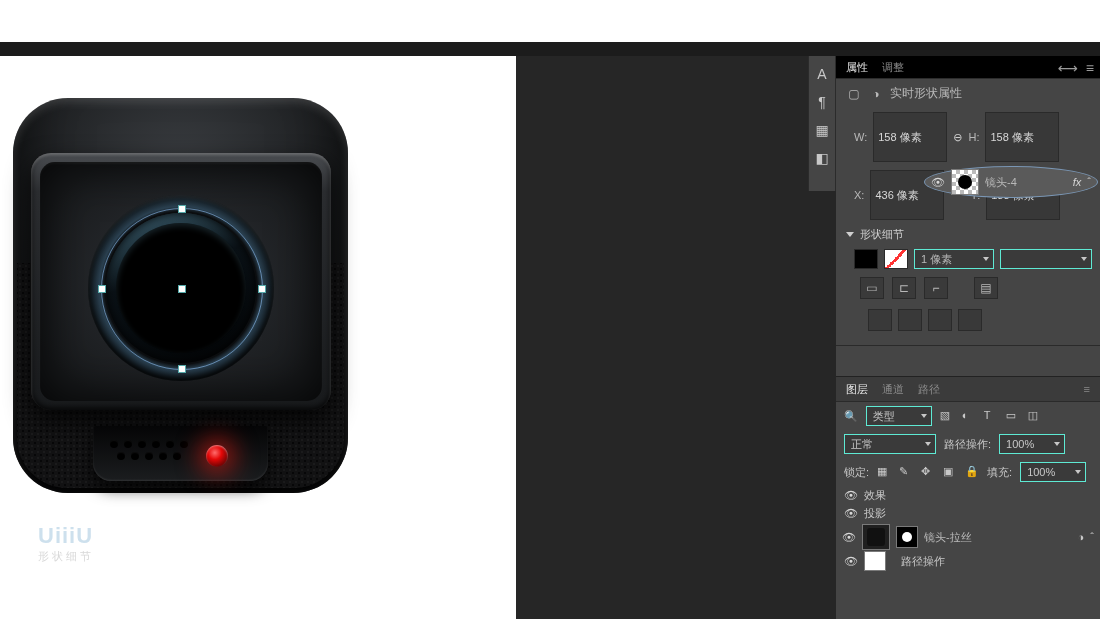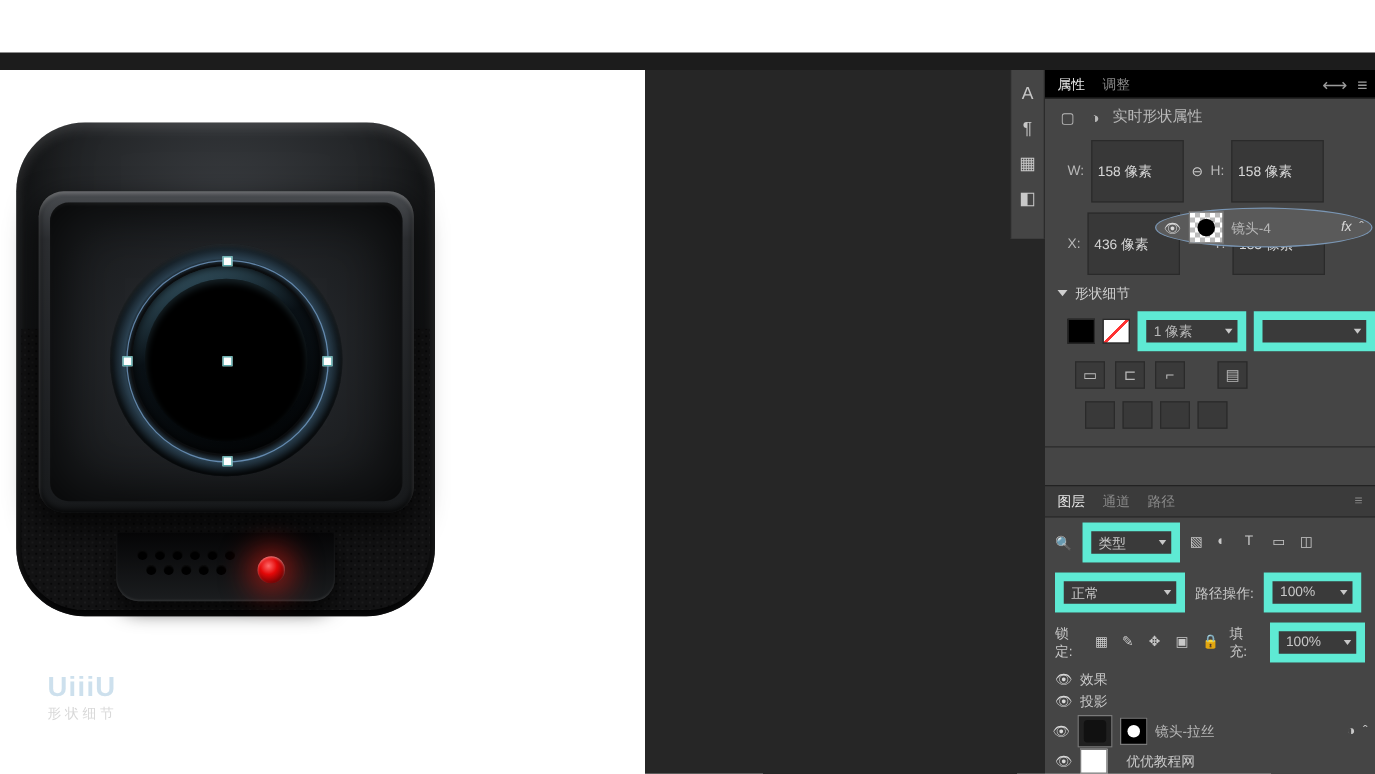--- a/index.html
+++ b/index.html
@@ -19,21 +19,21 @@
 .r3{left:103px;top:125px;width:130px;height:130px;background:#000;box-shadow:inset 0 3px 6px rgba(90,140,160,.25)}
 .sel{position:absolute;left:88px;top:110px;width:160px;height:160px;border:1px solid rgba(150,200,255,.55);border-radius:50%;pointer-events:none}
 .hd{position:absolute;width:6px;height:6px;background:#fff;border:1px solid #5aa}
 .hd.t{left:50%;top:-4px;margin-left:-4px}.hd.b{left:50%;bottom:-4px;margin-left:-4px}
 .hd.l{top:50%;left:-4px;margin-top:-4px}.hd.r{top:50%;right:-4px;margin-top:-4px}
 .hd.c{left:50%;top:50%;margin:-4px 0 0 -4px}
 .bottombar{position:absolute;left:80px;top:328px;width:175px;height:55px;background:linear-gradient(180deg,#050506 0%,#1b1d1f 100%);border-radius:2px 2px 18px 18px;box-shadow:0 8px 15px rgba(0,0,0,.7),inset 0 -1px 2px rgba(255,255,255,.1)}
 .holes{position:absolute;left:97px;top:342px}
 .hole{position:absolute;width:8px;height:8px;border-radius:50%;background:#000;box-shadow:inset 0 1px 1px rgba(255,255,255,.05)}
 .led{position:absolute;left:193px;top:347px;width:22px;height:22px;border-radius:50%;background:radial-gradient(circle at 40% 35%,#ff6b6b 0%,#e40808 35%,#5a0303 80%);box-shadow:0 0 22px 8px rgba(230,30,20,.55),inset 0 1px 2px rgba(255,255,255,.5)}
-.watermark{position:absolute;left:38px;bottom:41px;color:#b9d4e6;font-weight:700;font-size:22px;letter-spacing:1px;opacity:.7}
+.watermark{position:absolute;left:38px;bottom:55px;color:#b9d4e6;font-weight:700;font-size:22px;letter-spacing:1px;opacity:.7}
 .watermark small{display:block;color:#c8c8c8;font-size:11px;font-weight:400;letter-spacing:3px}
 
 .sidepanel{position:absolute;right:0;top:56px;width:264px;height:563px;background:#454545}
 .toolcol{position:absolute;right:264px;top:56px;width:26px;height:125px;background:#454545;border-left:1px solid #2b2b2b;border-right:1px solid #2b2b2b;display:flex;flex-direction:column;align-items:center;gap:12px;padding-top:10px;color:#c8c8c8}
 .ticon{font-size:14px;cursor:default}
 .phead{display:flex;align-items:center;height:22px;padding:0 10px;border-bottom:1px solid #2c2c2c;background:#000000;gap:14px;font-size:11px}
 .phead .on{color:#eaeaea}.phead .off{color:#8a8a8a}
 .thumbrow{display:flex;align-items:center;padding:6px 10px;gap:6px}
 .tile{width:16px;height:14px;display:flex;align-items:center;justify-content:center}
 .fhead{display:flex;align-items:center;padding:3px 10px;gap:6px;font-size:11px;color:#cfcfcf}
@@ -47,21 +47,21 @@
 .strokeprev{width:70px;height:14px;background:linear-gradient(#fff,#fff) center/60px 2px no-repeat;border:1px solid #2a2a2a;background-color:#333}
 .tbrow{display:flex;gap:8px;padding:4px 0 4px 24px}
 .tb{width:22px;height:20px;background:#3a3a3a;border:1px solid #2a2a2a;display:flex;align-items:center;justify-content:center}
 .pathops{display:flex;gap:6px;padding:6px 0 8px 32px}
 .po{width:22px;height:20px;background:#393939;border:1px solid #2a2a2a}
 .sep{height:1px;background:#2a2a2a;margin-top:6px}
 
 .ltabs{display:flex;align-items:center;height:24px;background:#3b3b3b;border-top:1px solid #222;border-bottom:1px solid #2a2a2a;padding:0 10px;gap:14px;font-size:11px}
 .ltabs .on{color:#e8e8e8}.ltabs .off{color:#8a8a8a}
 .lrow{display:flex;align-items:center;padding:4px 8px;gap:8px;font-size:11px;color:#c8c8c8}
-.dd{background:#3a3a3a;border:7px solid #5eead4;height:18px;display:flex;align-items:center;padding:0 14px 0 6px;position:relative}
+.dd{background:#3a3a3a;border:1px solid #5eead4;height:18px;display:flex;align-items:center;padding:0 14px 0 6px;position:relative}
 .dd:after{content:"";position:absolute;right:4px;top:7px;border-left:3px solid transparent;border-right:3px solid transparent;border-top:4px solid #c8c8c8}
 .licon{width:14px;height:14px;color:#c8c8c8}
 .layer{display:flex;align-items:center;height:30px;padding:0 6px;gap:6px;font-size:11px}
 .layer.sel{background:#5a5a5a}
 .eye{width:14px;text-align:center;color:#d8d8d8}
 .thumb{width:26px;height:24px;border:1px solid #7a7a7a;background:#202020;display:flex;align-items:center;justify-content:center}
 .thumb .c{width:14px;height:14px;border-radius:50%;background:#000}
 .thumb.chk{background:repeating-conic-gradient(#bbb 0 25%,#fff 0 50%) 0 0/8px 8px}
 .mask{width:20px;height:20px;border:1px solid #7a7a7a;background:#000;display:flex;align-items:center;justify-content:center}
 .mask .d{width:10px;height:10px;border-radius:50%;background:#fff}
@@ -235,14 +235,14 @@
     <span class="thumb">
         <span class="c" style="background:#111;border-radius:3px;width:18px;height:18px"></span>
       </span>
     <span class="mask">
         <span class="d"></span>
       </span>
     <span>镜头-拉丝</span>
     <span class="chev" style="margin-left:auto">◑</span>
     <span class="chev">ˆ</span>
   </div>
-  <div class="sub"><span class="eye" style="margin-left:-40px">👁</span><span class="white-sw"></span>&nbsp;<span>优优教程网</span></div>
+  <div class="sub"><span class="eye" style="margin-left:-40px">👁</span><span class="white-sw"></span>&nbsp;<span>路径操作</span></div>
 </div>
 
 </body></html>

